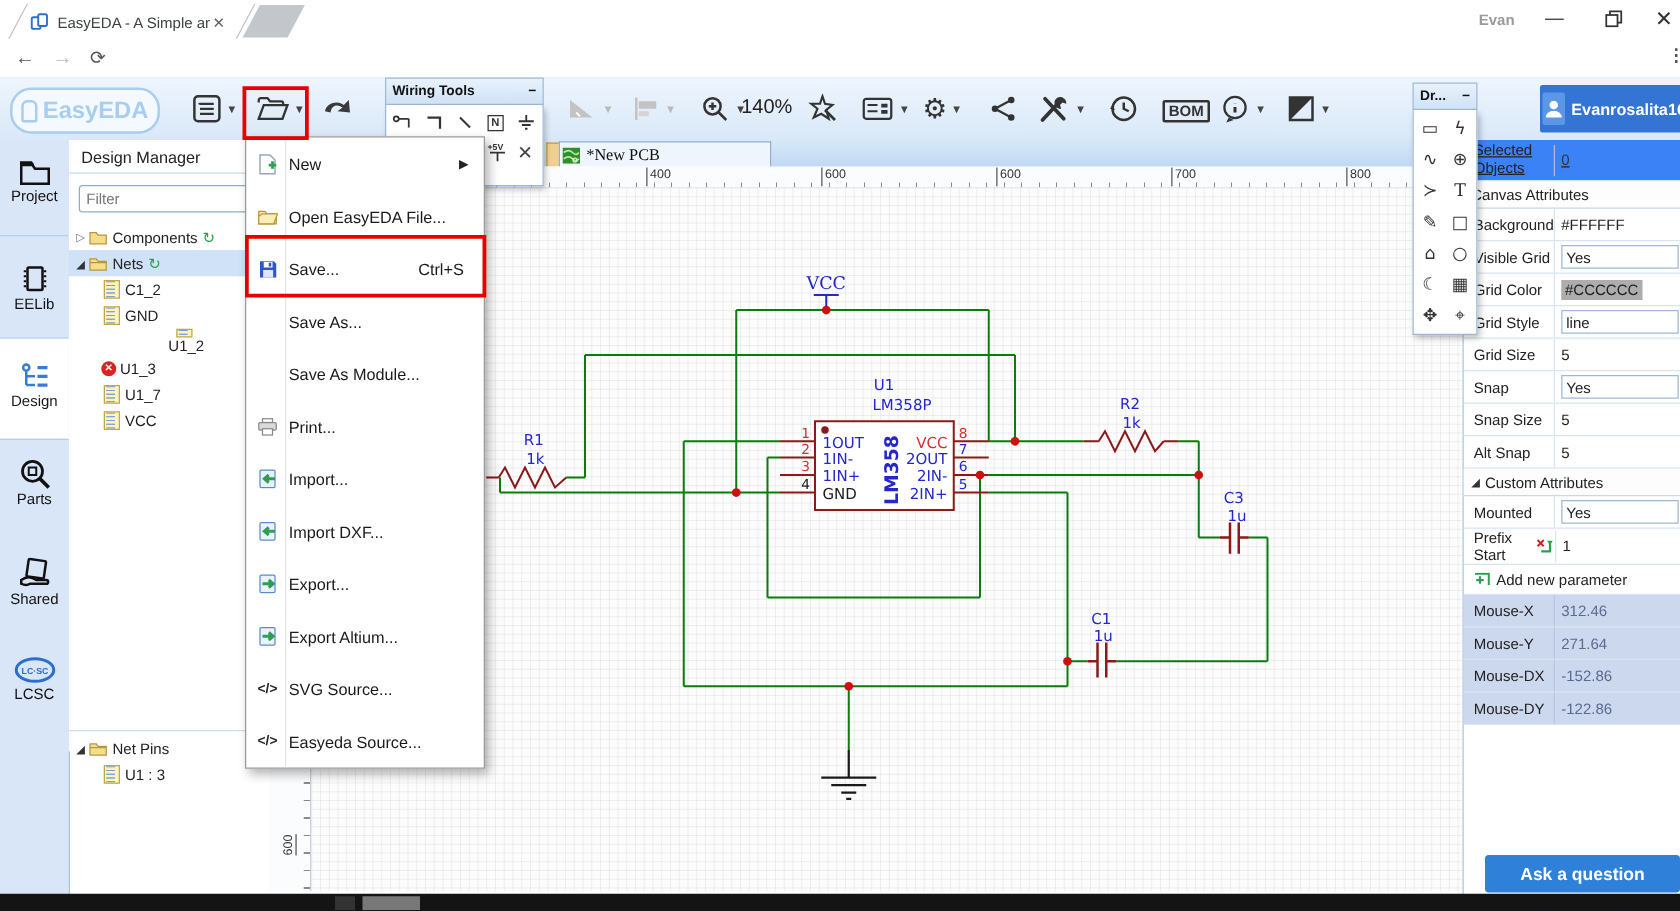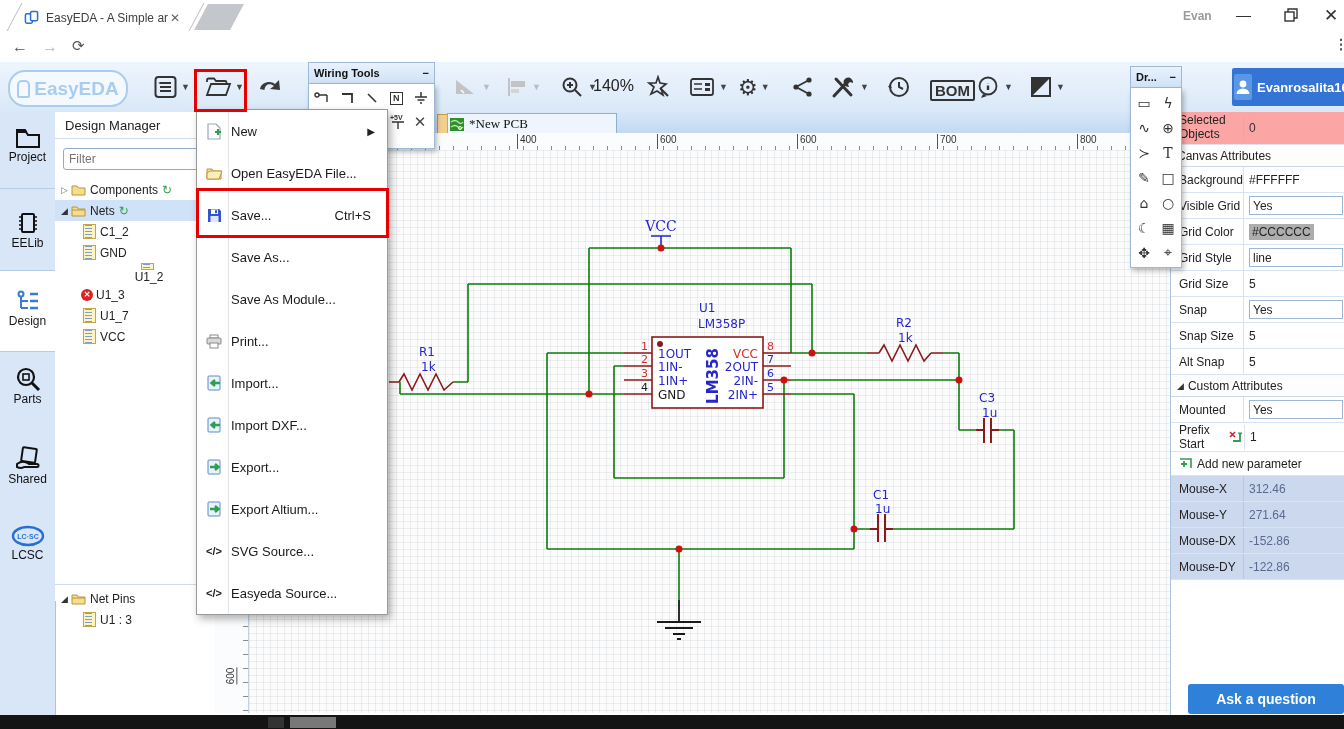--- a/index.html
+++ b/index.html
@@ -209,21 +209,21 @@
 
     <div class="abs tbtn" style="left:884px;top:8px;">
       <svg width="24" height="24" viewBox="0 0 24 24">
         <circle cx="12" cy="12" r="9" fill="none" stroke="#333" stroke-width="2"></circle>
         <path d="M12 7 V12 L16 14" stroke="#333" stroke-width="2" fill="none"></path>
         <path d="M3 9 l-2 3 4 1 Z" fill="#333"></path>
       </svg>
     </div>
 
     <div class="abs" style="left:930px;top:18px;border:2px solid #333;border-radius:2px;padding:0 3px;
-               font-size:15px;font-weight:bold;color:#333;">BOM</div>
+               font-size:12px;font-weight:bold;color:#333;">BOM</div>
 
     <div class="abs tbtn" style="left:972px;top:8px;">
       <svg width="26" height="24" viewBox="0 0 26 24">
         <circle cx="13" cy="11" r="8.5" fill="none" stroke="#333" stroke-width="1.8"></circle>
         <path d="M13 8 v.2 M13 10.5 V15" stroke="#333" stroke-width="2.4"></path>
         <path d="M8 19 l-2 4 6 -2" fill="#333" stroke="none"></path>
       </svg>
         <span class="caret">▼</span>
     </div>
 
@@ -460,21 +460,21 @@
       <text class="sb" x="895" y="327">R2</text>
       <text class="sb" x="897" y="342">1k</text>
       <text class="sb" x="978" y="402">C3</text>
       <text class="sb" x="981" y="417">1u</text>
       <text class="sb" x="872" y="499">C1</text>
       <text class="sb" x="874" y="513">1u</text>
     </svg>
   </div>
 
   <div class="abs rp">
-    <div class="rp-row" style="background:#fca5a5;min-height:32px;">
+    <div class="rp-row" style="background:#3b82f6;min-height:32px;text-decoration:underline;">
       <div class="rp-lab" style="line-height:1.15;">Selected Objects</div>
       <div class="rp-val" style="border-left:1px solid #a9bcd9;color:#333;">0</div>
     </div>
     <div class="rp-head">
       <span>Canvas Attributes</span>
     </div>
 
     <div class="rp-row">
       <div class="rp-lab">Background</div>
       <div class="rp-val">#FFFFFF</div>

